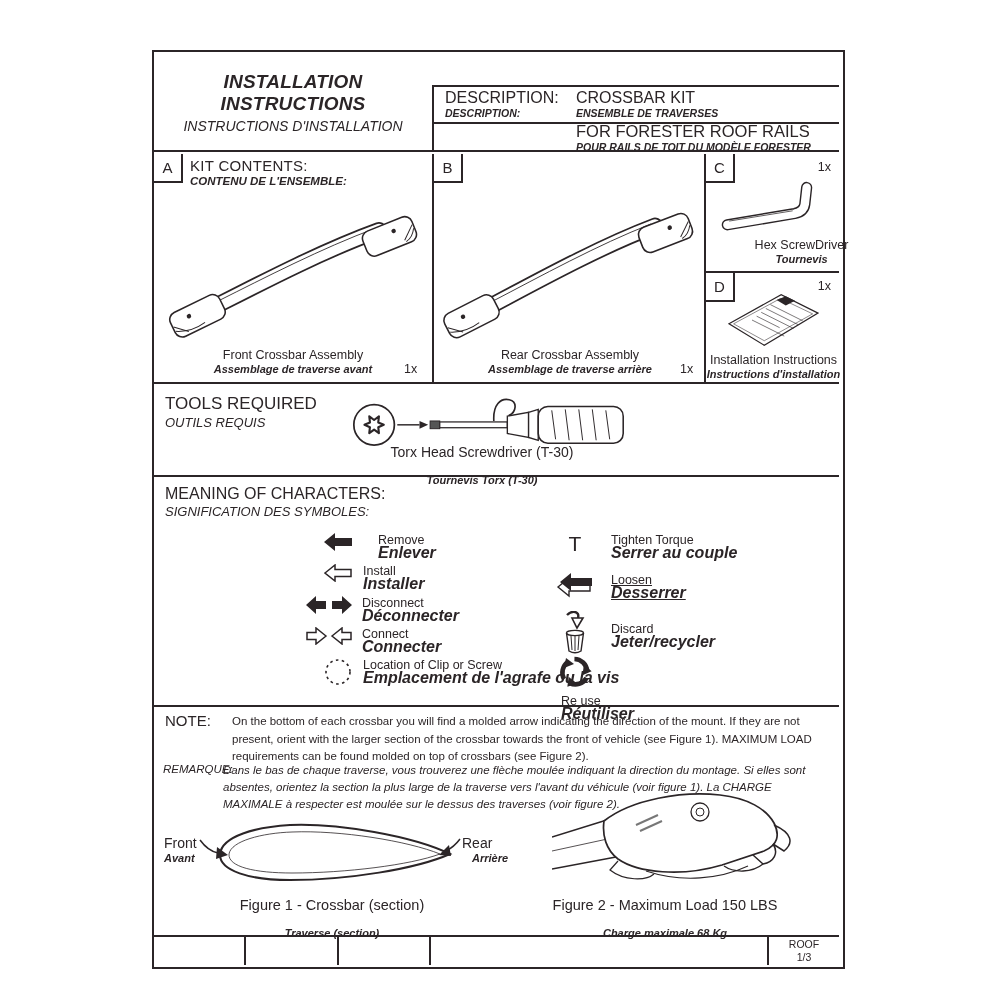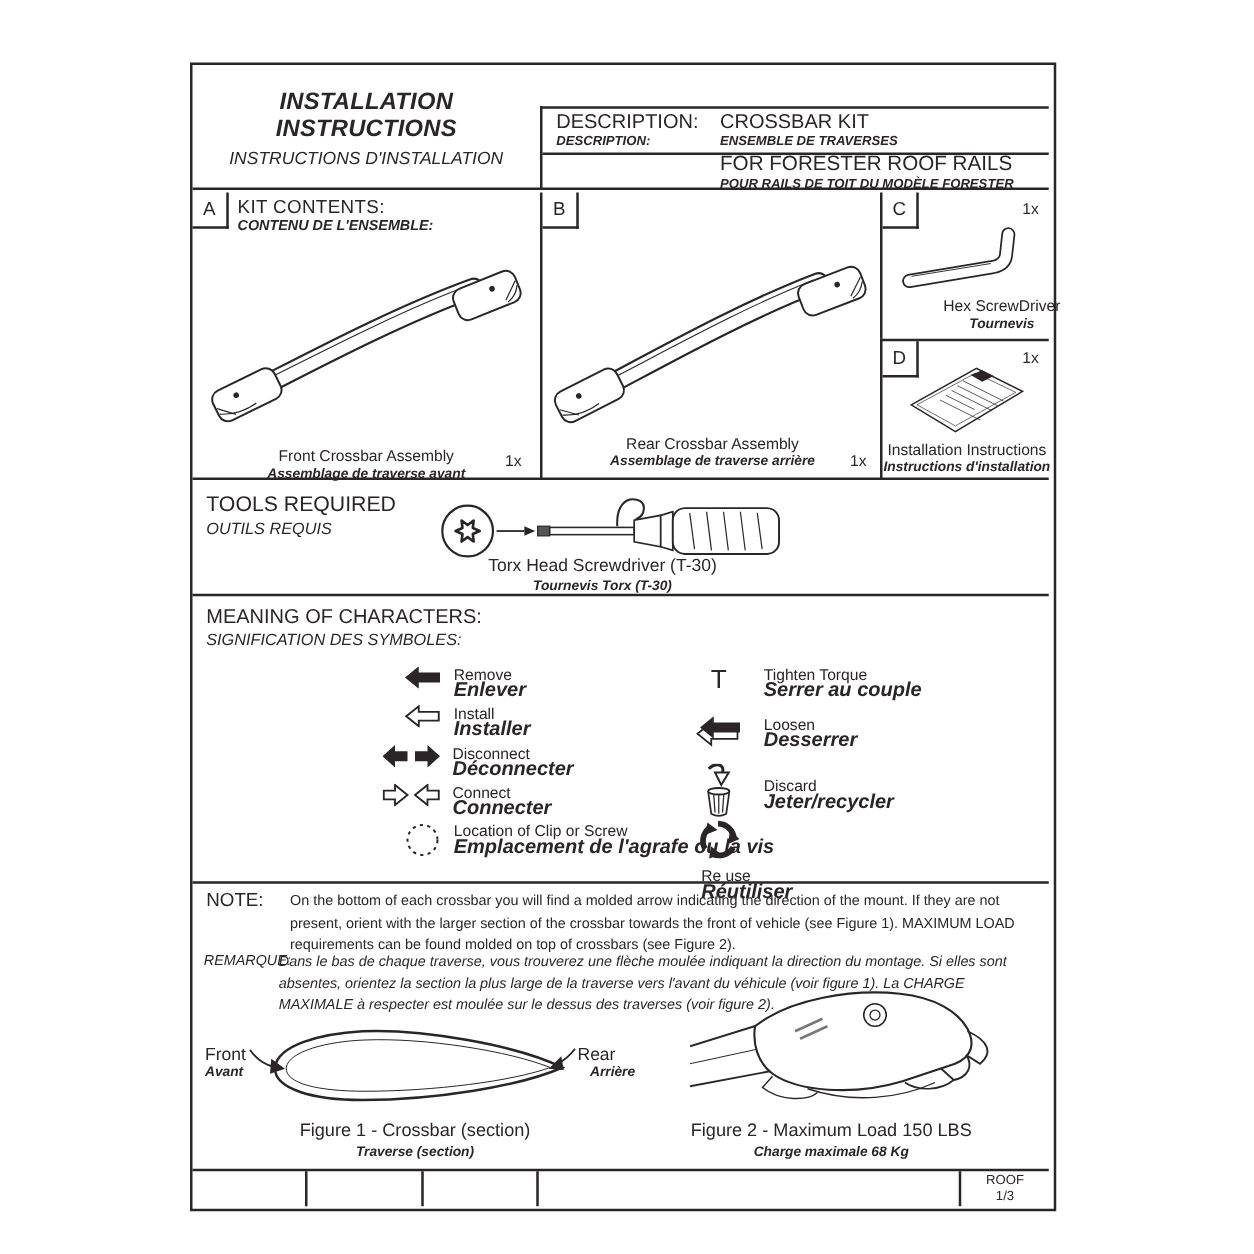--- a/index.html
+++ b/index.html
@@ -20,21 +20,21 @@
   .qty{font-size:12.5px;}
   .sym{position:absolute;display:flex;align-items:flex-start;}
   .symicon{display:flex;justify-content:flex-end;align-items:flex-start;width:58px;flex:none;}
   .symiconc{display:flex;justify-content:center;align-items:flex-start;width:50px;flex:none;}
   .symtext{margin-left:11px;}
   .syml1{font-size:12.5px;display:block;line-height:14px;}
   .syml2{font-size:16px;font-style:italic;font-weight:600;display:block;line-height:12px;text-align:center;}
   .notebody{font-size:11.5px;line-height:17.5px;}
   .notefr{font-size:11.5px;line-height:17px;font-style:italic;}
   .figcap{font-size:14.5px;text-align:center;}
-  .figcapfr{font-size:11px;font-style:italic;font-weight:600;text-align:center;margin-top:3px;}
+  .figcapfr{font-size:11px;font-style:italic;font-weight:600;text-align:center;margin-top:14px;}
   .figlabel{font-size:14px;}
   .figlabelfr{font-size:11px;font-style:italic;font-weight:600;}
   .ftr{font-size:10.5px;text-align:center;line-height:13px;}
   .tletter{font-size:21px;line-height:22px;}
 </style>
 </head>
 <body>
 
 <div class="sheet">
 
@@ -81,21 +81,21 @@
           <path d="M-27,5 Q-13,13 4,10" stroke="currentColor" stroke-width="1" fill="none"></path>
           <path d="M-27,0 L-15,11" stroke="currentColor" stroke-width="1" fill="none"></path>
         </g>
         <g transform="translate(228,42) rotate(-22)">
           <rect x="-26" y="-14" width="54" height="27" rx="8" fill="#fff" stroke="currentColor" stroke-width="1.6"></rect>
           <circle cx="7" cy="-4" r="2.3" fill="currentColor"></circle>
           <path d="M27,-3 L14,9" stroke="currentColor" stroke-width="1" fill="none"></path>
           <path d="M15,11 Q23,9 27,1" stroke="currentColor" stroke-width="1" fill="none"></path>
         </g>
       </svg>
-      <div class="abs" style="left:20px;top:204px;width:238px;">
+      <div class="abs" style="left:20px;top:194px;width:238px;">
         <div class="itemname">Front Crossbar Assembly</div>
         <div class="itemfr">Assemblage de traverse avant</div>
       </div>
       <div class="abs qty" style="left:250px;top:208px;">1x</div>
     </div>
 
     <div class="abs" style="left:278px;top:0;width:272px;height:230px;border-left:2px solid var(--ink);">
       <div class="tagbox">B</div>
       <svg class="abs" style="left:8px;top:36px;" width="254" height="150" viewBox="0 0 260 152">
         <path d="M46,120 C95,94 160,58 218,36" stroke="currentColor" stroke-width="17" stroke-linecap="round" fill="none"></path>
@@ -182,21 +182,21 @@
       <div class="figcapfr">Tournevis Torx (T-30)</div>
     </div>
   </div>
 
   <div class="abs" style="left:0;top:425px;width:685px;height:230px;border-bottom:2px solid var(--ink);">
     <div class="abs" style="left:11px;top:8px;">
       <div style="font-size:16px;">MEANING OF CHARACTERS:</div>
       <div style="font-size:13px;font-style:italic;margin-top:1px;">SIGNIFICATION DES SYMBOLES:</div>
     </div>
 
-    <div class="sym" style="left:140px;top:56px;">
+    <div class="sym" style="left:140px;top:56px;gap:15px;">
       <span class="symicon">
           <svg width="28" height="18" viewBox="0 0 28 18">
         <polygon points="0,9 11,0 11,5 28,5 28,13 11,13 11,18" fill="currentColor"></polygon>
           </svg>
         </span>
       <span class="symtext">
           <span class="syml1">Remove</span>
           <span class="syml2">Enlever</span>
         </span>
     </div>
@@ -247,21 +247,21 @@
         </span>
     </div>
 
     <div class="sym" style="left:396px;top:56px;">
       <span class="symiconc tletter">T</span>
       <span class="symtext">
           <span class="syml1">Tighten Torque</span>
           <span class="syml2">Serrer au couple</span>
         </span>
     </div>
-    <div class="sym" style="left:396px;top:96px;">
+    <div class="sym" style="left:396px;top:96px;text-decoration:underline;">
       <span class="symiconc">
           <svg width="38" height="27" viewBox="0 0 38 27">
         <polygon points="2,14 13,5 13,10 34,10 34,18 13,18 13,23" fill="none" stroke="currentColor" stroke-width="1.4"></polygon>
         <polygon points="4,9 15,0 15,5 36,5 36,13 15,13 15,18" fill="currentColor"></polygon>
           </svg>
         </span>
       <span class="symtext">
           <span class="syml1">Loosen</span>
           <span class="syml2">Desserrer</span>
         </span>

